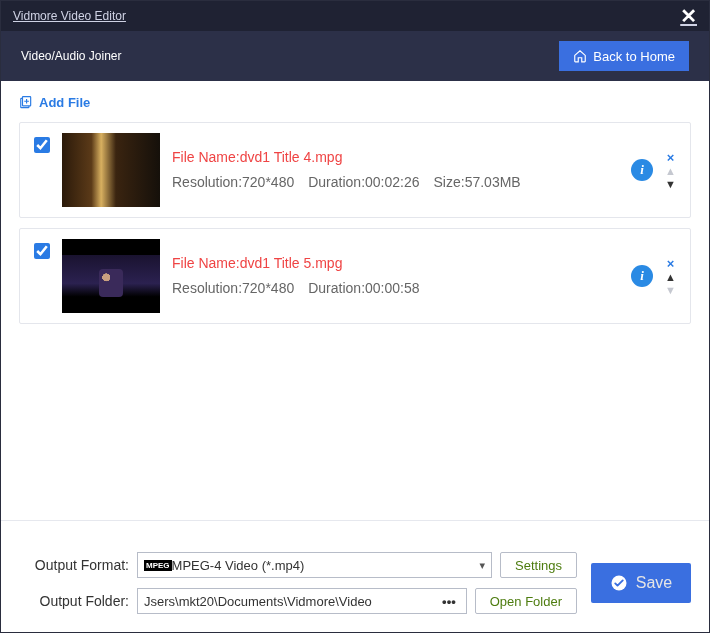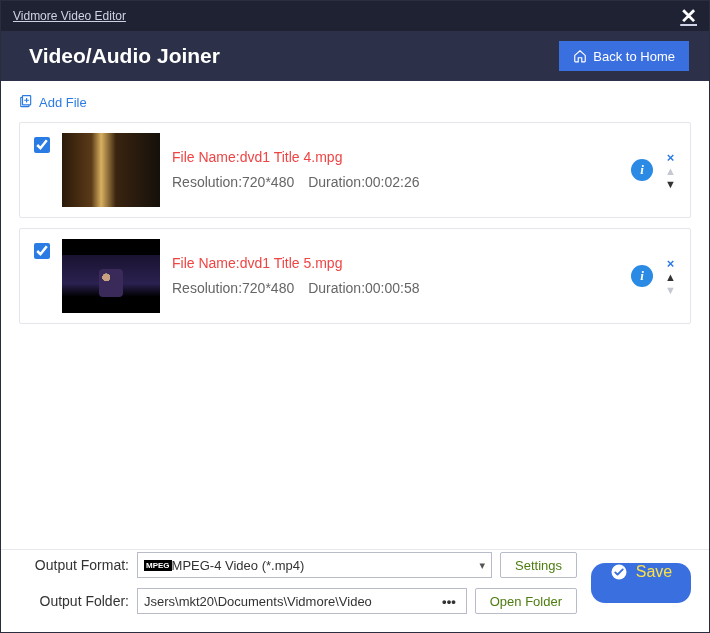--- a/index.html
+++ b/index.html
@@ -7,28 +7,28 @@
 
 .window { width: 710px; height: 633px; display: flex; flex-direction: column; border: 1px solid #2a2d3e; }
 
 
 .title-bar { background: #1f2233; height: 30px; display: flex; align-items: center; padding: 0 12px; color: #cfd2e4; font-size: 12px; text-decoration: underline; }
 .title-bar .spacer { flex: 1; }
 .title-bar .close { color: #fff; font-size: 20px; font-weight: bold; cursor: pointer; line-height: 1; }
 
 
 .sub-header { background: #2c3048; height: 50px; display: flex; align-items: center; padding: 0 20px; color: #fff; }
-.sub-header .page-title { font-size: 21px; font-weight: 700; margin-left: 8px; }
+.sub-header .page-title { font-size: 12px; font-weight: 400; }
 .sub-header .spacer { flex: 1; }
 .btn-home { background: #3a6fe0; color: #fff; border: none; border-radius: 0; height: 30px; padding: 0 14px; font-size: 13px; display: inline-flex; align-items: center; gap: 6px; cursor: pointer; }
 .btn-home svg { width: 14px; height: 14px; }
 
 
 .content { flex: 1; background: #fff; padding: 14px 18px; overflow-y: auto; }
-.add-file { color: #2a7be4; font-size: 13px; font-weight: 400; display: inline-flex; align-items: flex-start; gap: 6px; cursor: pointer; margin-bottom: 12px; }
+.add-file { color: #2a7be4; font-size: 13px; font-weight: 700; display: inline-flex; align-items: flex-end; gap: 6px; cursor: pointer; margin-bottom: 12px; }
 .add-file svg { width: 14px; height: 14px; fill: #2a7be4; }
 
 .file-row { border: 1px solid #e4e6ec; border-radius: 2px; padding: 10px 14px; margin-bottom: 10px; display: flex; align-items: center; gap: 12px; height: 96px; }
 .file-row input[type=checkbox] { width: 16px; height: 16px; accent-color: #2a7be4; align-self: flex-start; margin-top: 4px; }
 .thumb { width: 98px; height: 74px; background: #1a1a1a; display: flex; align-items: center; justify-content: center; overflow: hidden; }
 .thumb.scene1 { background: linear-gradient(90deg,#2b1a0a 0%, #5b3a18 30%, #d8b060 40%, #3a2410 55%, #15100a 100%); }
 .thumb.scene2 { background: linear-gradient(180deg,#000 0%, #000 22%, #1a1330 22%, #2b2150 60%, #000 78%, #000 100%); position: relative; }
 .thumb.scene2::after { content:""; position:absolute; left:38%; top:40%; width:24px; height:28px; background: radial-gradient(circle at 30% 30%, #c9a080 15%, transparent 16%), linear-gradient(#3a2a5a,#3a2a5a); border-radius:4px; }
 
 .file-info { flex: 1; color: #666; font-size: 14px; line-height: 1.8; }
@@ -37,33 +37,33 @@
 .metaline span {}
 
 .info-icon { width: 22px; height: 22px; border-radius: 50%; background: #2a8ae4; color: #fff; display: flex; align-items: center; justify-content: center; font-style: italic; font-family: serif; font-weight: bold; font-size: 13px; cursor: pointer; }
 
 .row-controls { display: flex; flex-direction: column; align-items: center; gap: 2px; }
 .row-controls .remove-x { color: #2a7be4; font-size: 13px; font-weight: bold; cursor: pointer; line-height:1; }
 .row-controls .arrow { font-size: 11px; cursor: pointer; color: #333; line-height:1; }
 .row-controls .arrow.disabled { color: #c5c8d0; cursor: default; }
 
 
-.footer { background: #fff; border-top: 1px solid #e6e8ee; padding: 2px 18px 18px; display: flex; gap: 14px; align-items: center; }
+.footer { background: #fff; border-top: 1px solid #e6e8ee; padding: 31px 18px 18px; display: flex; gap: 14px; align-items: center; }
 .footer-left { flex:1; display:flex; flex-direction:column; gap:10px; }
 .form-line { display: flex; align-items: center; gap: 8px; }
 .form-line label { width: 110px; text-align: right; color: #333; font-size: 14px; }
 .select-wrap { flex: 1; display: flex; align-items: center; border: 1px solid #b7bcc8; height: 26px; padding: 0 6px; font-size: 13px; color: #333; background:#fff; cursor:pointer; }
 .select-wrap .mpeg-badge { background:#000; color:#fff; font-size:8px; padding:1px 2px; font-weight:bold; }
 .select-wrap .spacer { flex:1; }
 .select-wrap .caret { font-size:11px; color:#555; }
 .path-wrap { flex:1; display:flex; align-items:center; border:1px solid #b7bcc8; height:26px; padding:0 6px; font-size:13px; color:#333; }
 .path-wrap span:first-child { flex:1; white-space:nowrap; overflow:hidden; }
 .path-wrap .dots { font-weight:bold; cursor:pointer; padding:0 4px; }
 .btn-small { border:1px solid #b7bcc8; background:#fff; height:26px; padding:0 14px; font-size:13px; border-radius:2px; cursor:pointer; color:#4d7c0f; }
-.btn-save { background:#3a6fe0; color:#fde047; border:none; border-radius:14px; height:40px; width:100px; font-size:16px; display:inline-flex; align-items:flex-start; justify-content:center; gap:8px; cursor:pointer; align-self:center; }
+.btn-save { background:#3a6fe0; color:#e5e5e5; border:none; border-radius:2px; height:40px; width:100px; font-size:16px; display:inline-flex; align-items:center; justify-content:center; gap:8px; cursor:pointer; align-self:center; }
 .btn-save svg { width:18px; height:18px; }
 </style>
 </head>
 <body>
 
 <div class="window">
 
   <div class="title-bar">
     <span>Vidmore Video Editor</span>
     <div class="spacer"></div>
@@ -95,20 +95,21 @@
     <div class="file-row">
       <input type="checkbox" checked="" style="">
       <div class="thumb scene1"></div>
       <div class="file-info">
         <div class="fname">
           <span>File Name:</span><span>dvd1 Title 4.mpg</span>
         </div>
         <div class="metaline">
           <span><span>Resolution:</span><span>720*480</span></span>
           <span><span>Duration:</span><span>00:02:26</span></span>
+          <span><span>Size:</span><span>57.03MB</span></span>
         </div>
       </div>
       <div class="info-icon">i</div>
       <div class="row-controls">
         <span class="remove-x">×</span>
         <span class="arrow disabled">▲</span>
         <span class="arrow">▼</span>
       </div>
     </div>
 

